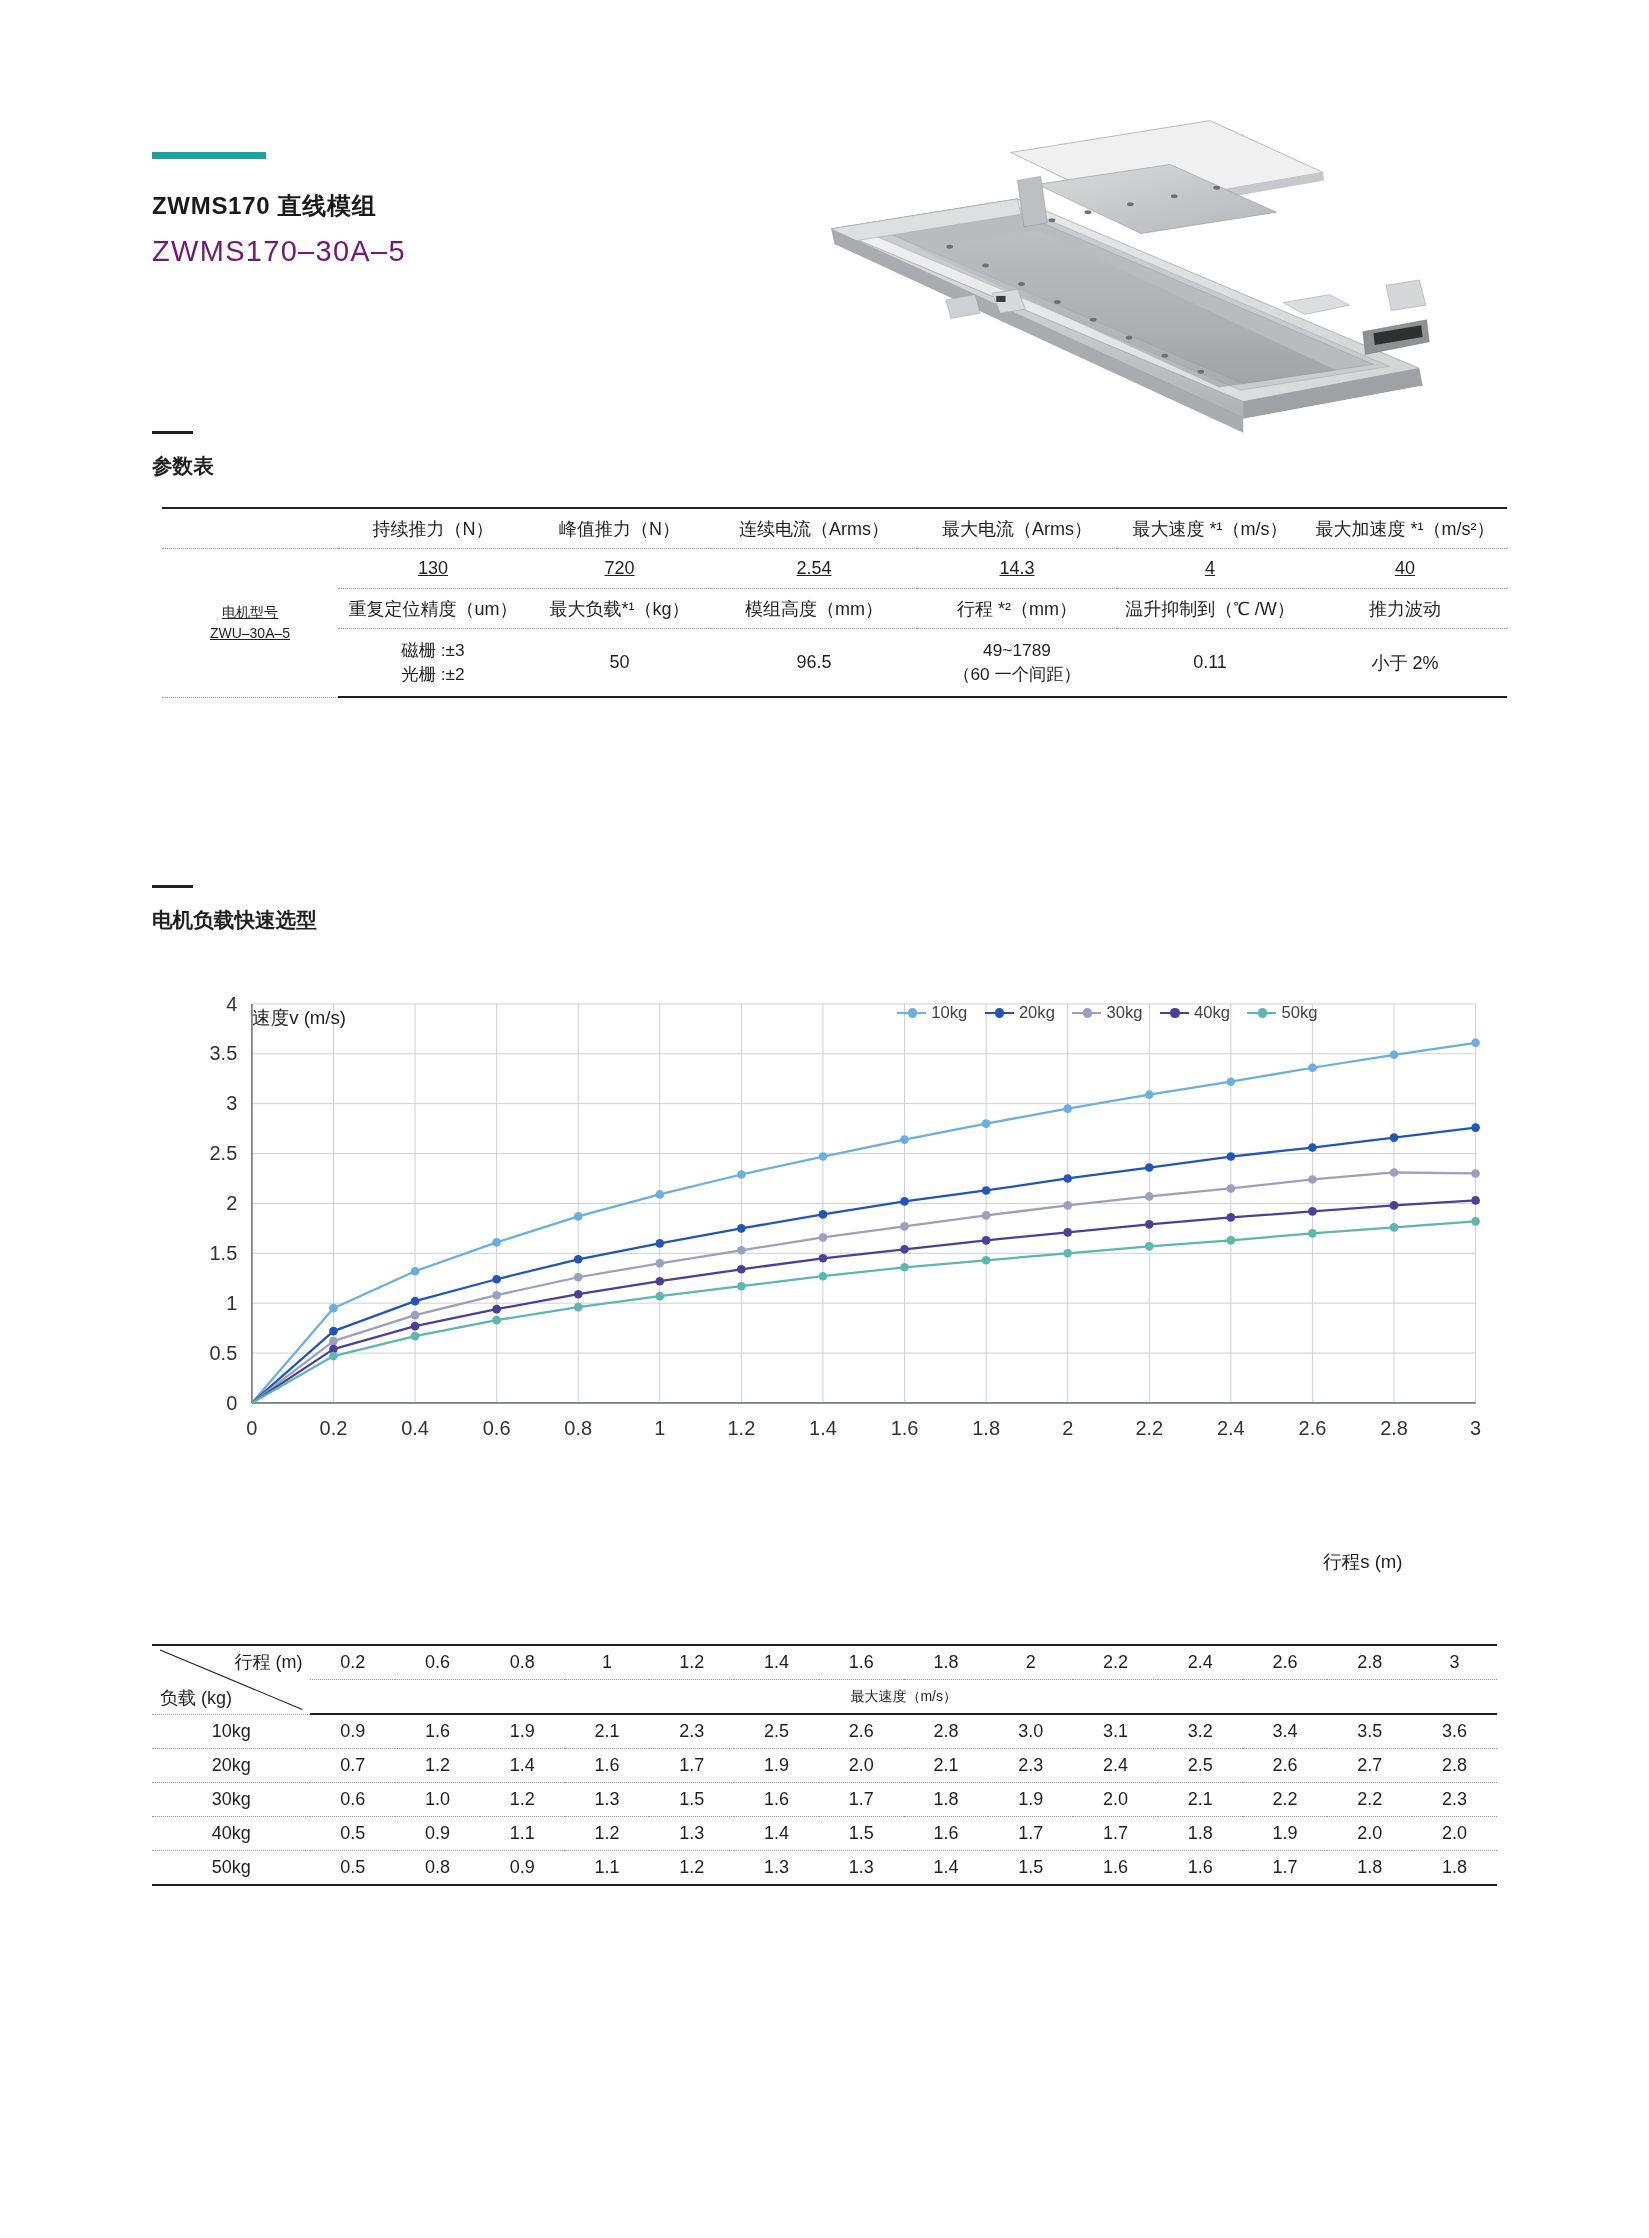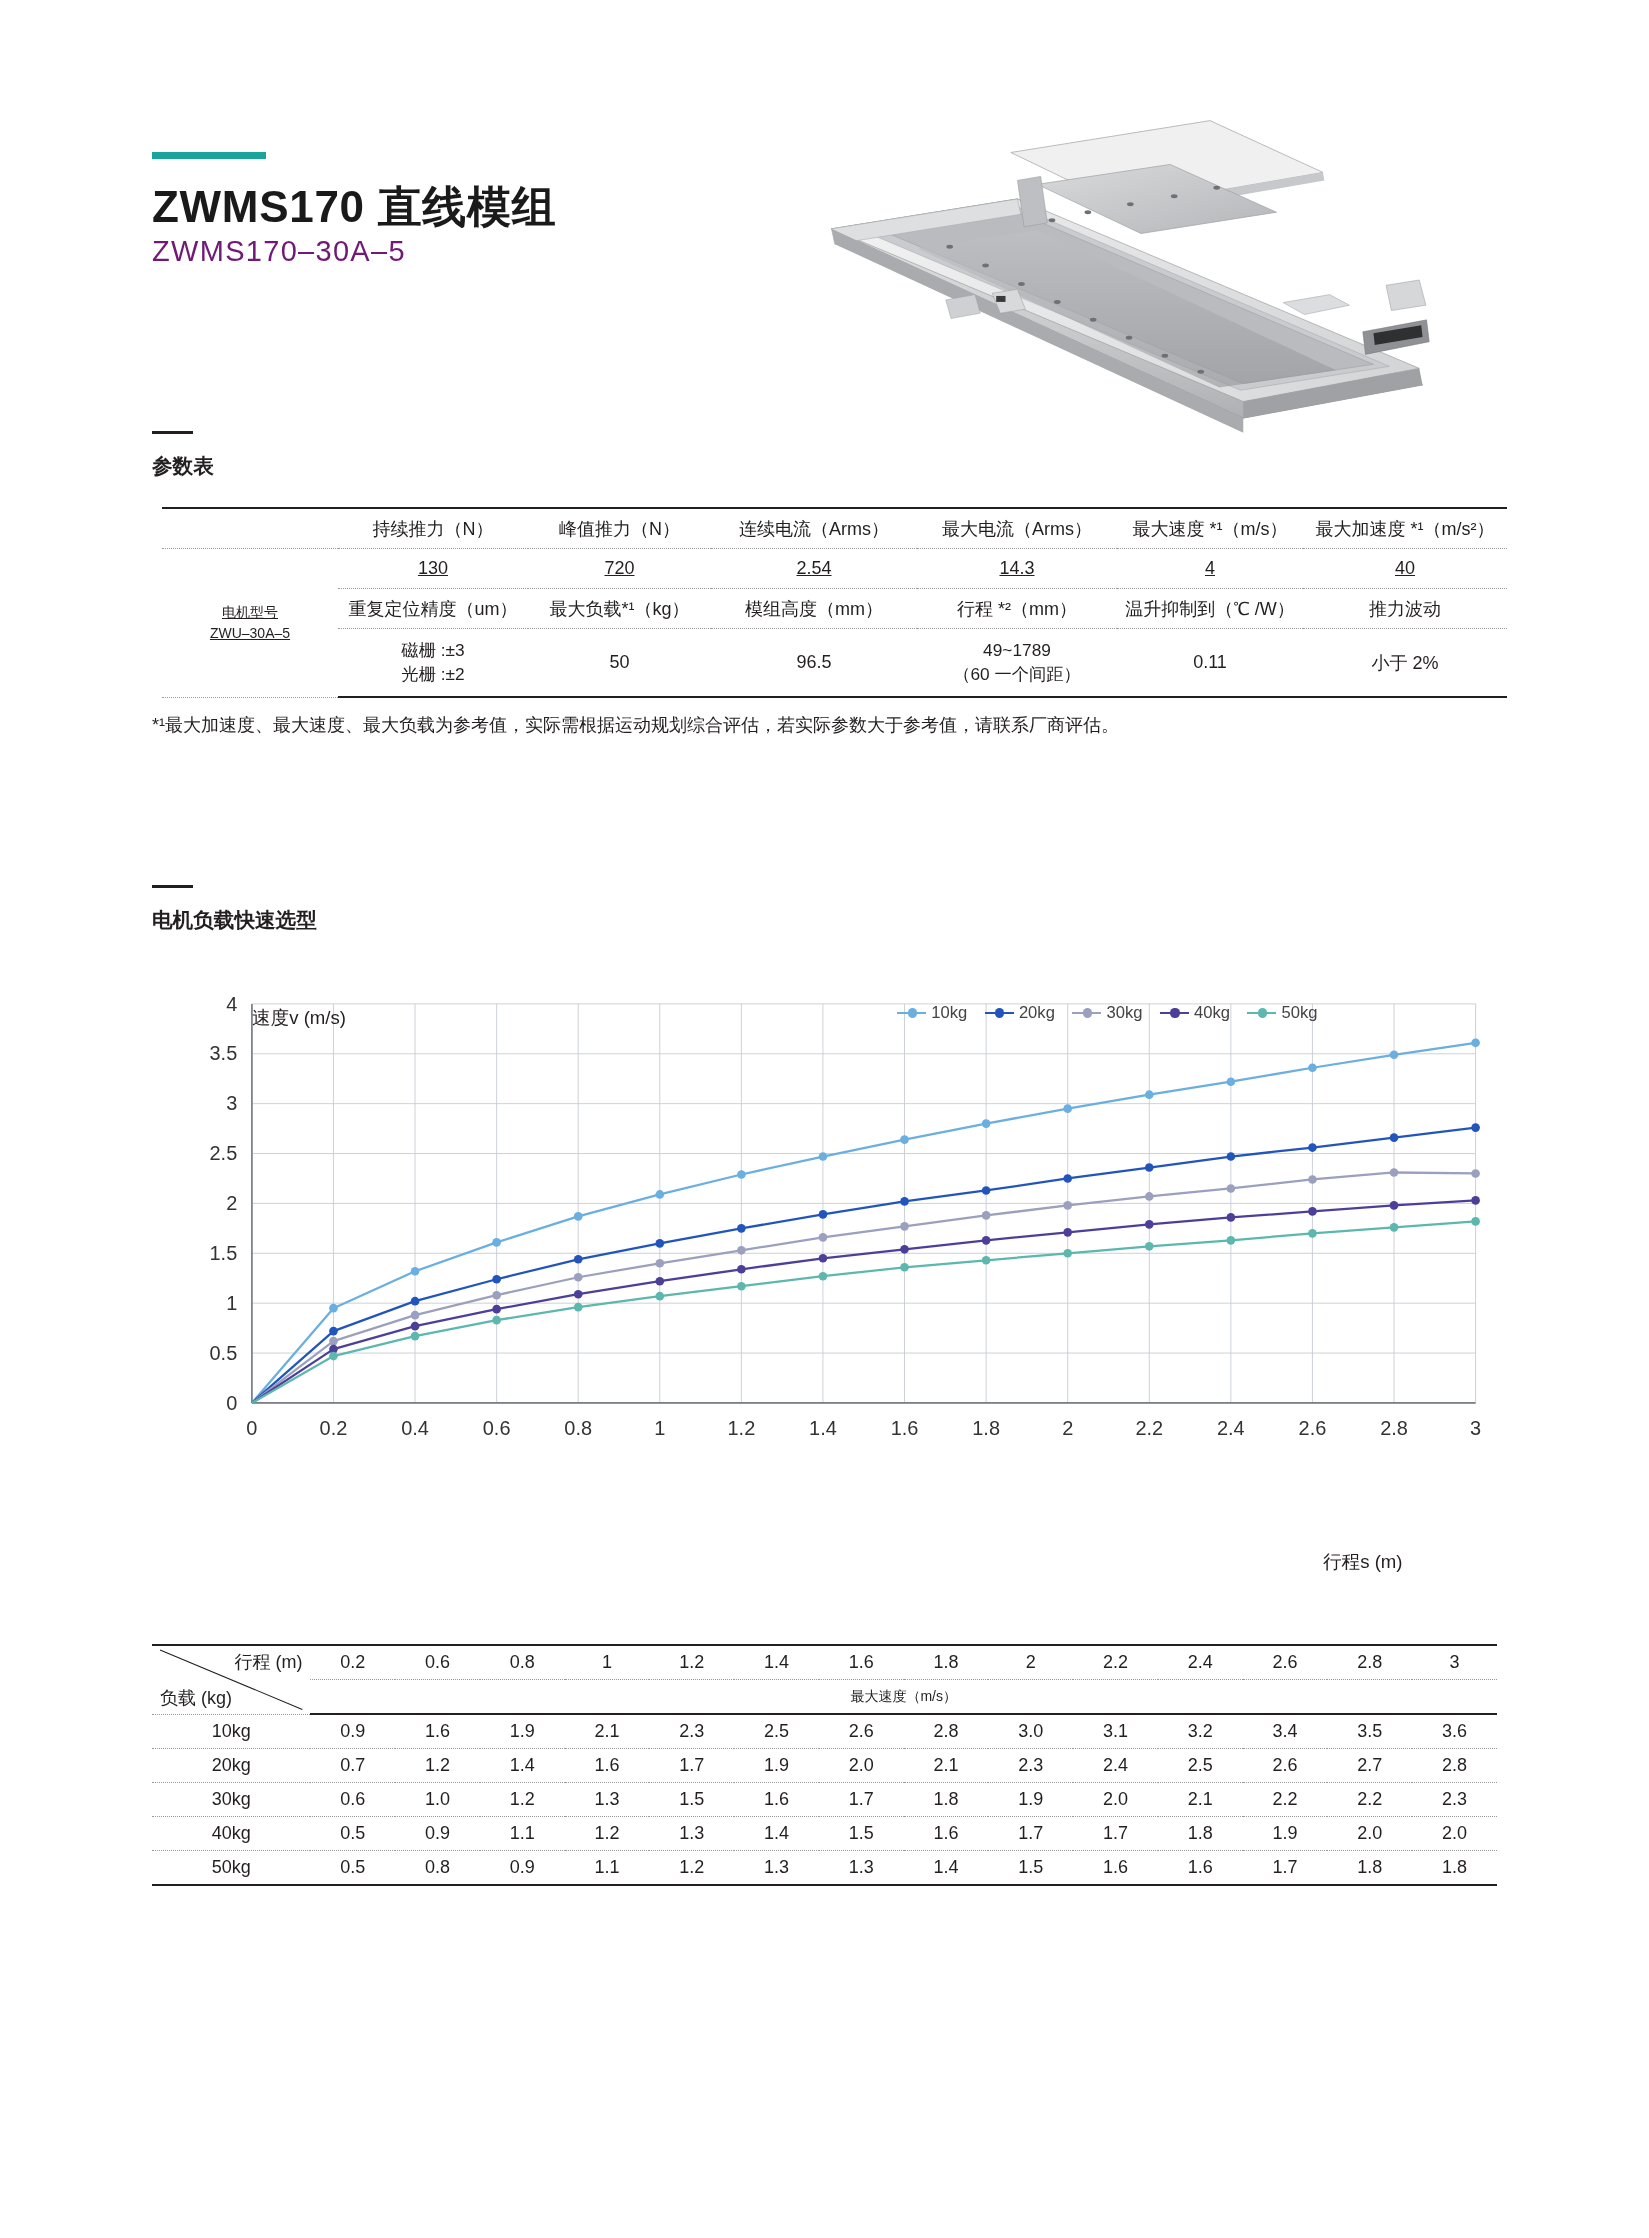--- a/index.html
+++ b/index.html
@@ -26,22 +26,22 @@
   .accent-bar {
     position: absolute;
     background: #1aa39a;
   }
   #title-accent {
     left: 152px; top: 152px;
     width: 114px; height: 7.3px;
   }
   #doc-title {
     position: absolute;
-    left: 152px; top: 178px;
-    font-size: 44px;
+    left: 152px; top: 190px;
+    font-size: 24px;
     font-weight: bold;
     letter-spacing: 0.7px;
     color: #1a1a1a;
     white-space: nowrap;
   }
   #doc-subtitle {
     position: absolute;
     left: 152px; top: 235px;
     font-size: 29px;
     color: #701a75;
@@ -348,21 +348,20 @@
           <div>（60 一个间距）</div>
         </td>
         <td>0.11</td>
         <td>小于 2%</td>
       </tr>
     </tbody>
       </table>
   </div>
 
   <div id="footnotes">
-    <div>*¹最大加速度、最大速度、最大负载为参考值，实际需根据运动规划综合评估，若实际参数大于参考值，请联系厂商评估。</div>
   </div>
 
   <div class="section-rule" id="chart-rule"></div>
   <div class="section-title" id="chart-title">电机负载快速选型</div>
 
   <div id="chart-area">
     <div id="chart-ylabel">速度v (m/s)</div>
     <div id="chart-xlabel">行程s (m)</div>
 
     <div id="chart-legend">

